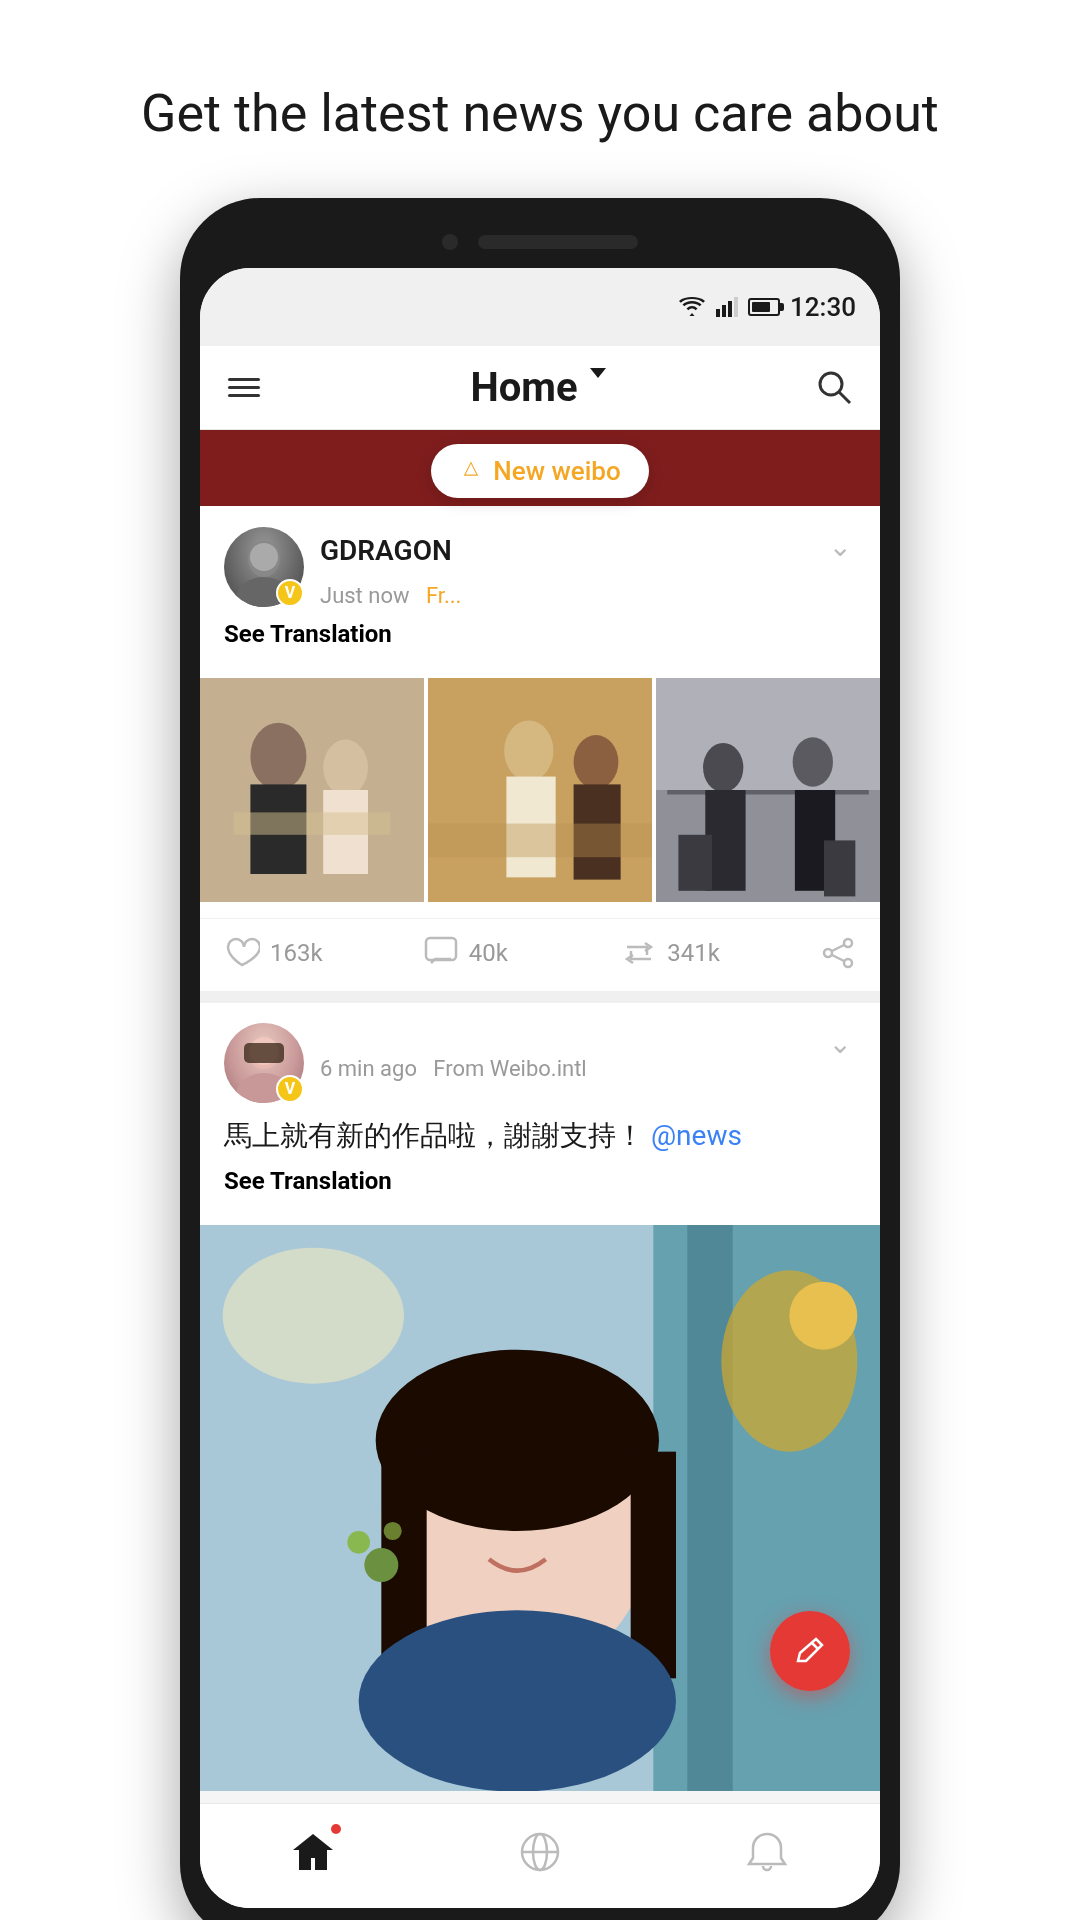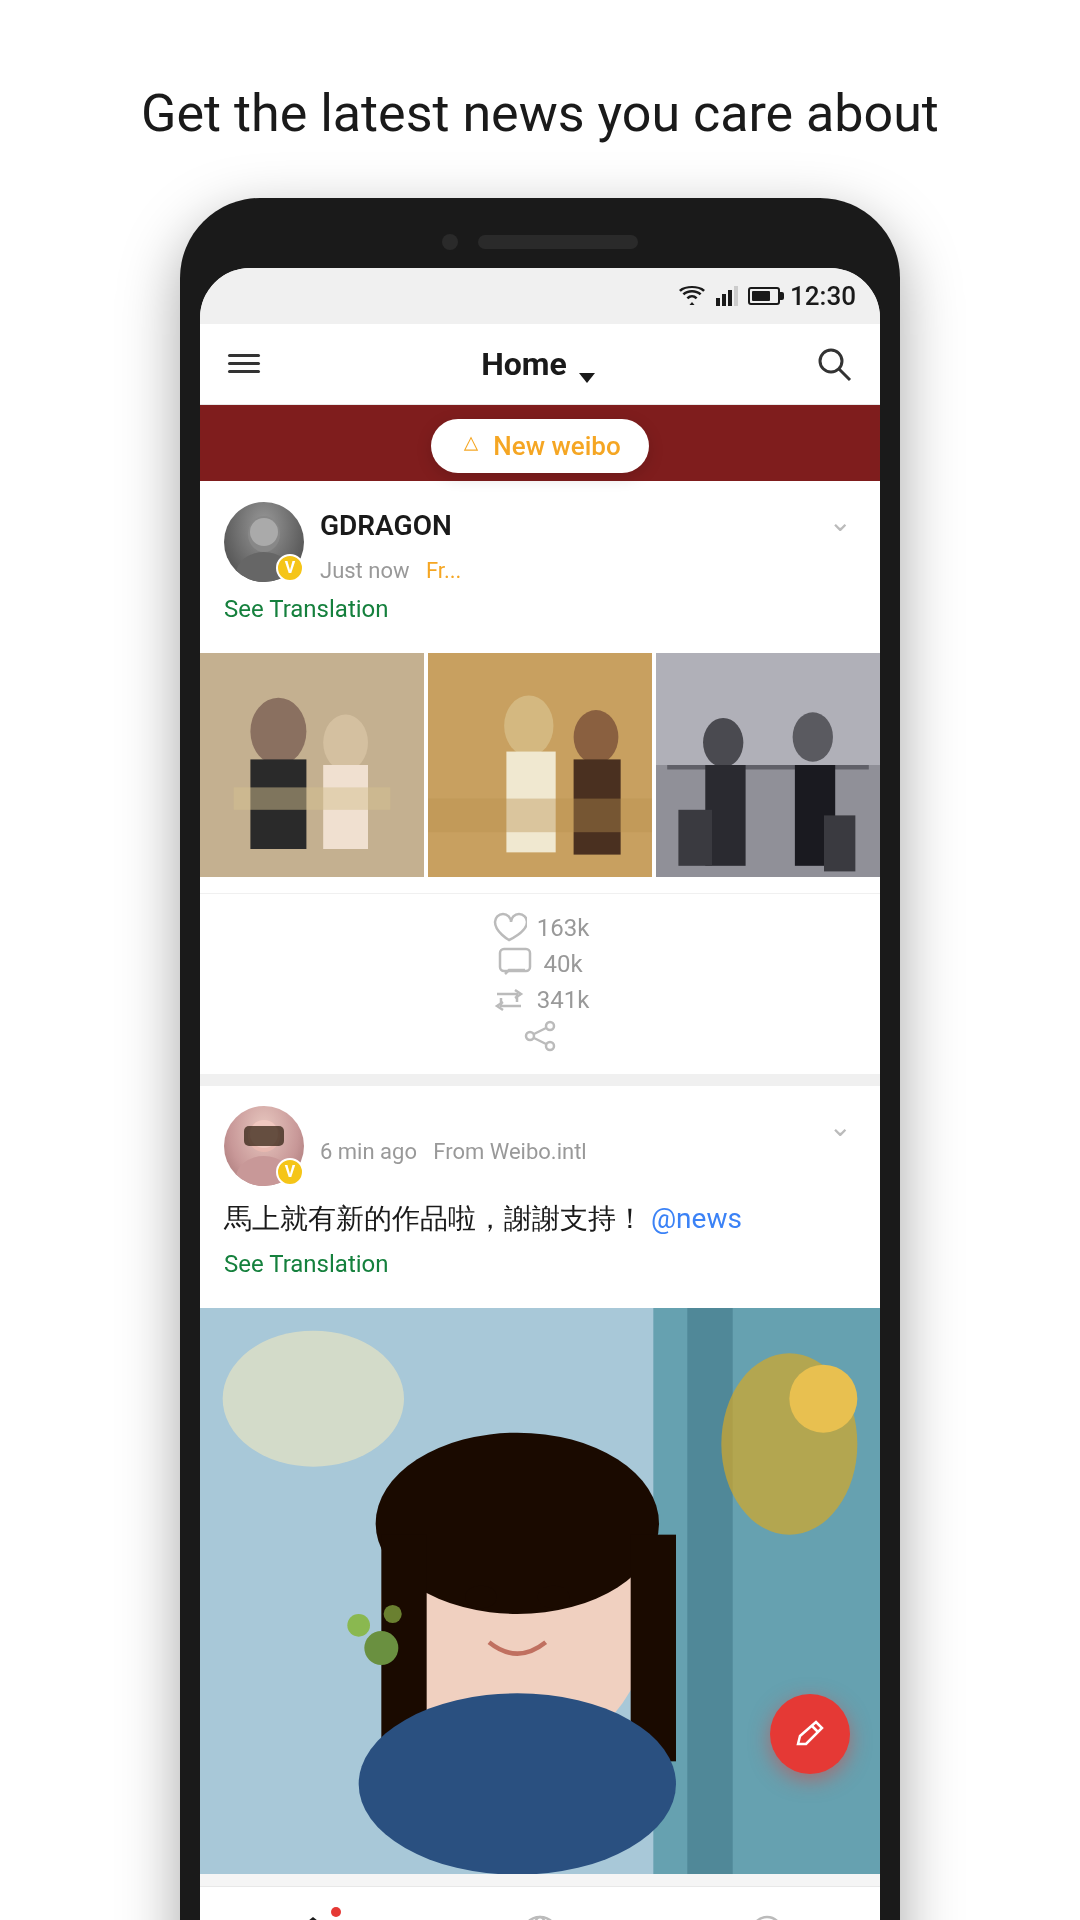--- a/index.html
+++ b/index.html
@@ -62,21 +62,21 @@
       overflow: hidden;
       width: 100%;
     }
 
     
     .status-bar {
       background: #f0f0f0;
       display: flex;
       justify-content: flex-end;
       align-items: center;
-      padding: 13px 24px;
+      padding: 24px 24px;
       gap: 12px;
     }
 
     .status-icons {
       display: flex;
       align-items: center;
       gap: 10px;
     }
 
     .status-time {
@@ -145,23 +145,23 @@
 
     .menu-line {
       width: 32px;
       height: 3px;
       background: #333;
       border-radius: 2px;
     }
 
     .home-title {
       display: flex;
-      align-items: flex-end;
+      align-items: flex-start;
       gap: 8px;
-      font-size: 32px;
+      font-size: 40px;
       font-weight: 700;
       color: #1a1a1a;
     }
 
     .dropdown-arrow {
       width: 0;
       height: 0;
       border-left: 8px solid transparent;
       border-right: 8px solid transparent;
       border-top: 10px solid #1a1a1a;
@@ -288,23 +288,24 @@
       line-height: 1.5;
       margin-bottom: 10px;
     }
 
     .post-mention {
       color: #3b82f6;
     }
 
     .see-translation {
       font-size: 24px;
-      color: #15803d;
+      color: #000000;
       cursor: pointer;
       margin-bottom: 14px;
+      font-weight: bold;
     }
 
     
     .image-grid-3 {
       display: grid;
       grid-template-columns: 1fr 1fr 1fr;
       gap: 4px;
       margin: 0 0 16px;
     }
 
@@ -329,21 +330,20 @@
       overflow: hidden;
     }
 
     
     .engagement-bar {
       display: flex;
       align-items: center;
       padding: 16px 24px 20px;
       gap: 0;
       border-top: 1px solid #f0f0f0;
-      flex-direction: column;
     }
 
     .engage-btn {
       display: flex;
       align-items: center;
       gap: 10px;
       flex: 1;
       cursor: pointer;
       color: #999;
       font-size: 24px;

